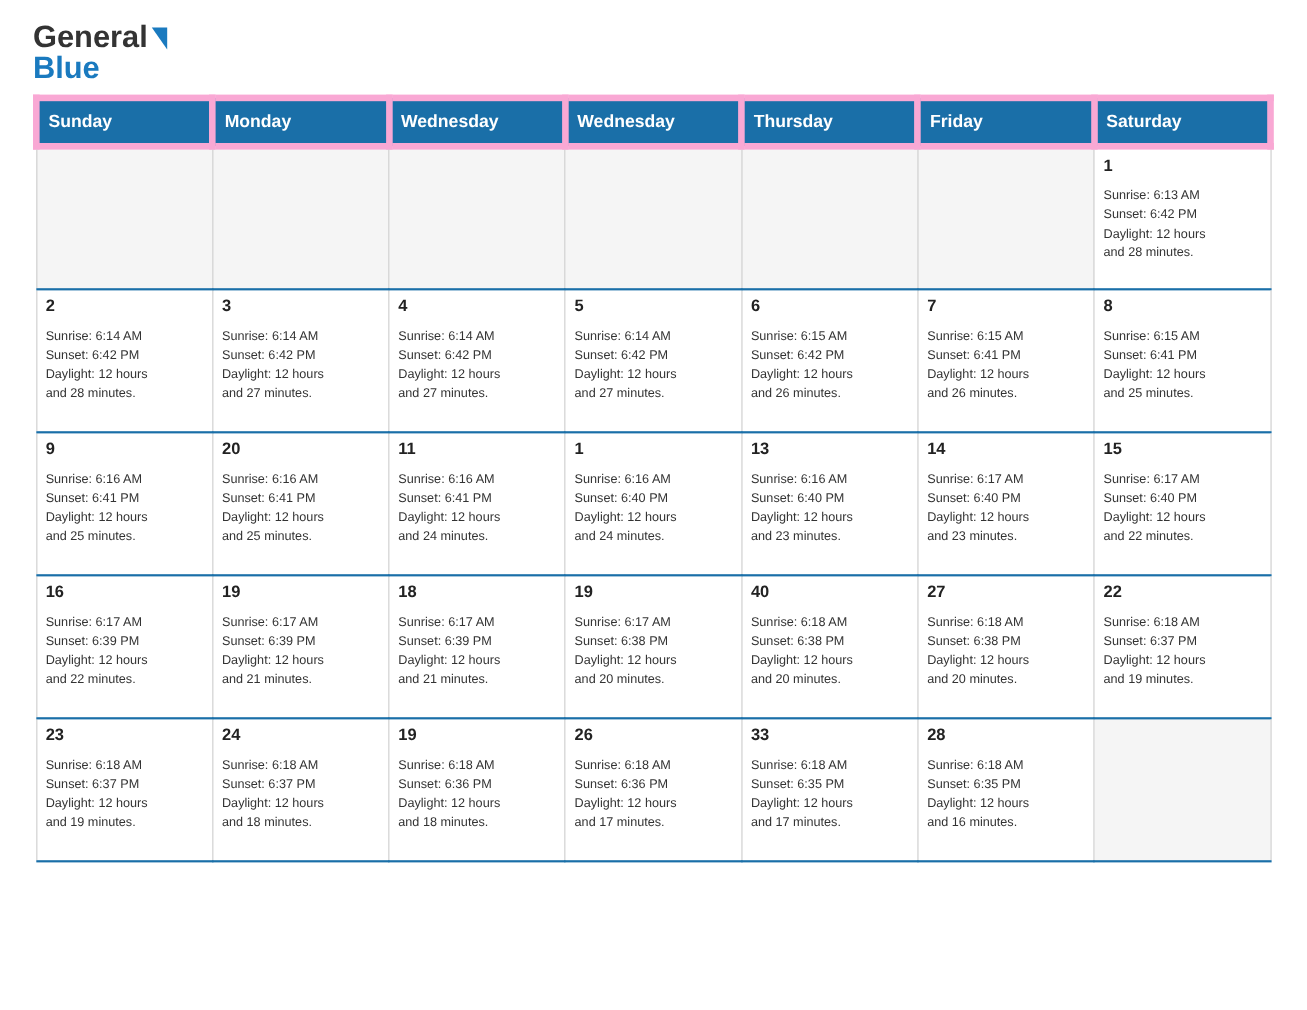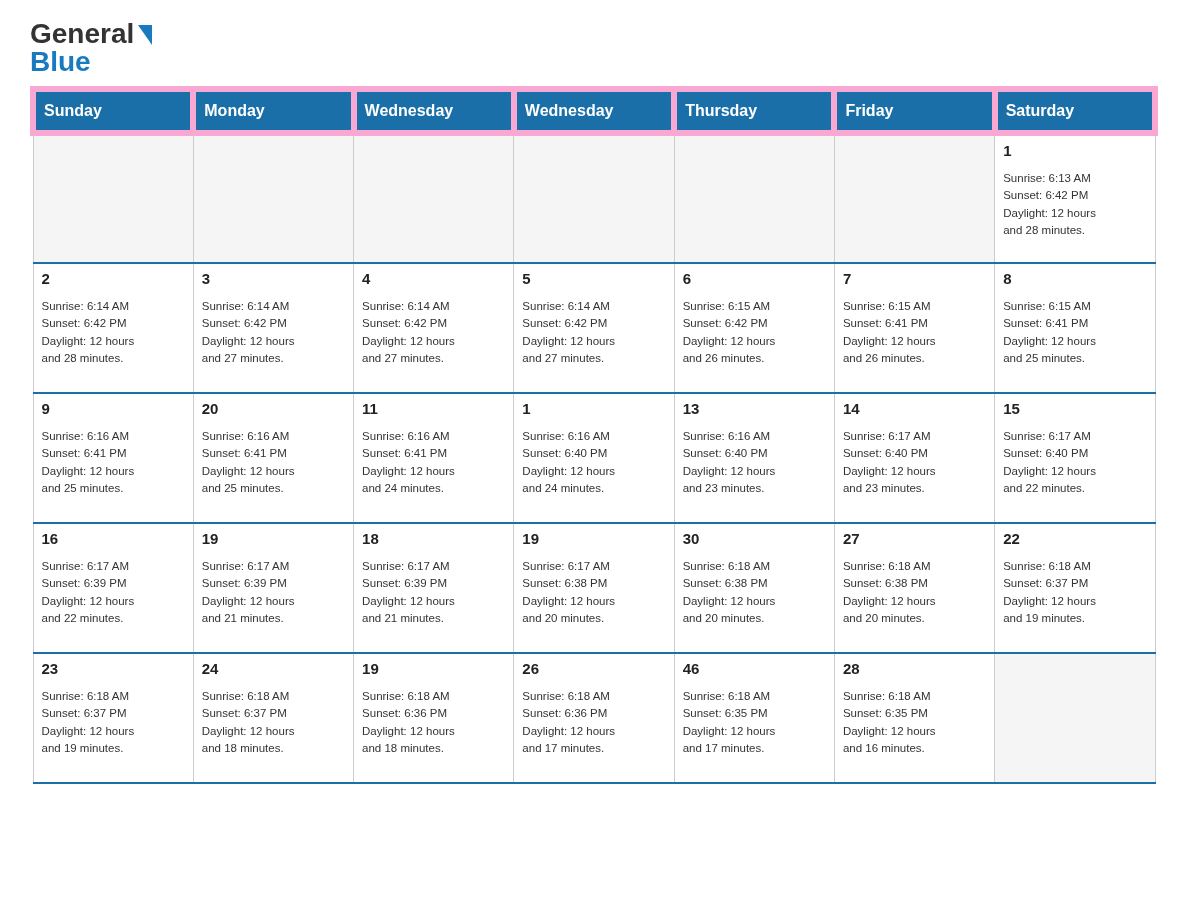--- a/index.html
+++ b/index.html
@@ -214,21 +214,21 @@
         </td>
         <td>
           <div class="day-number">18</div>
           <div class="day-info">Sunrise: 6:17 AM<br>Sunset: 6:39 PM<br>Daylight: 12 hours<br>and 21 minutes.</div>
         </td>
         <td>
           <div class="day-number">19</div>
           <div class="day-info">Sunrise: 6:17 AM<br>Sunset: 6:38 PM<br>Daylight: 12 hours<br>and 20 minutes.</div>
         </td>
         <td>
-          <div class="day-number">30</div>
+          <div class="day-number">40</div>
           <div class="day-info">Sunrise: 6:18 AM<br>Sunset: 6:38 PM<br>Daylight: 12 hours<br>and 20 minutes.</div>
         </td>
         <td>
           <div class="day-number">27</div>
           <div class="day-info">Sunrise: 6:18 AM<br>Sunset: 6:38 PM<br>Daylight: 12 hours<br>and 20 minutes.</div>
         </td>
         <td>
           <div class="day-number">22</div>
           <div class="day-info">Sunrise: 6:18 AM<br>Sunset: 6:37 PM<br>Daylight: 12 hours<br>and 19 minutes.</div>
         </td>
@@ -244,21 +244,21 @@
         </td>
         <td>
           <div class="day-number">19</div>
           <div class="day-info">Sunrise: 6:18 AM<br>Sunset: 6:36 PM<br>Daylight: 12 hours<br>and 18 minutes.</div>
         </td>
         <td>
           <div class="day-number">26</div>
           <div class="day-info">Sunrise: 6:18 AM<br>Sunset: 6:36 PM<br>Daylight: 12 hours<br>and 17 minutes.</div>
         </td>
         <td>
-          <div class="day-number">46</div>
+          <div class="day-number">33</div>
           <div class="day-info">Sunrise: 6:18 AM<br>Sunset: 6:35 PM<br>Daylight: 12 hours<br>and 17 minutes.</div>
         </td>
         <td>
           <div class="day-number">28</div>
           <div class="day-info">Sunrise: 6:18 AM<br>Sunset: 6:35 PM<br>Daylight: 12 hours<br>and 16 minutes.</div>
         </td>
         <td class="empty-cell"></td>
       </tr>
     </tbody>
 </table>

